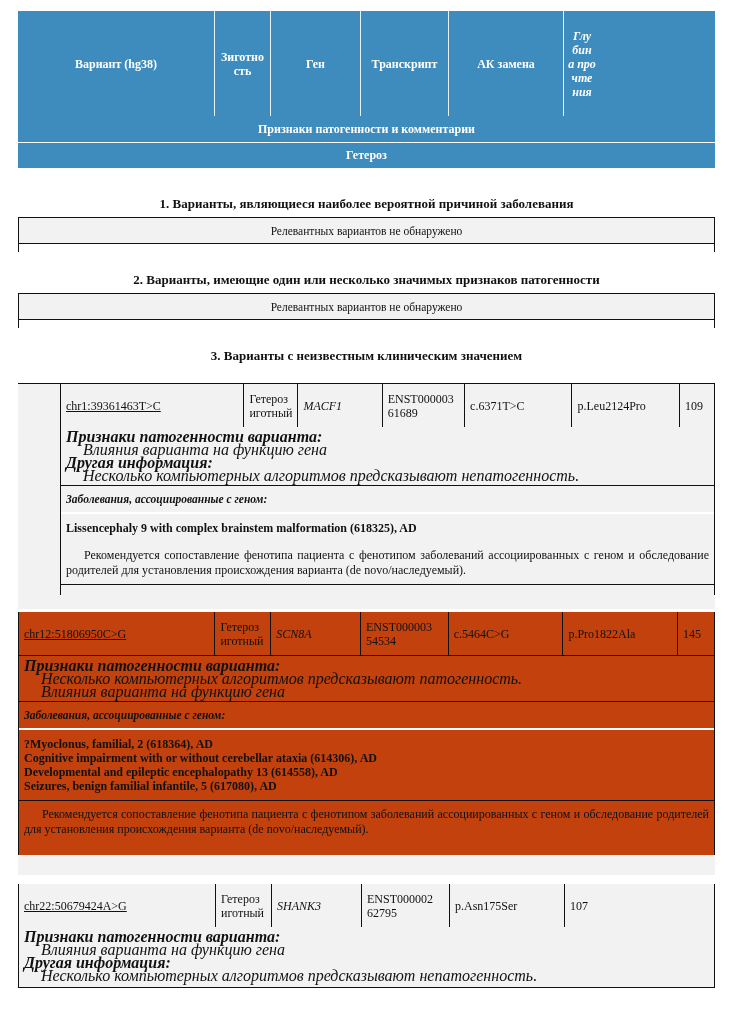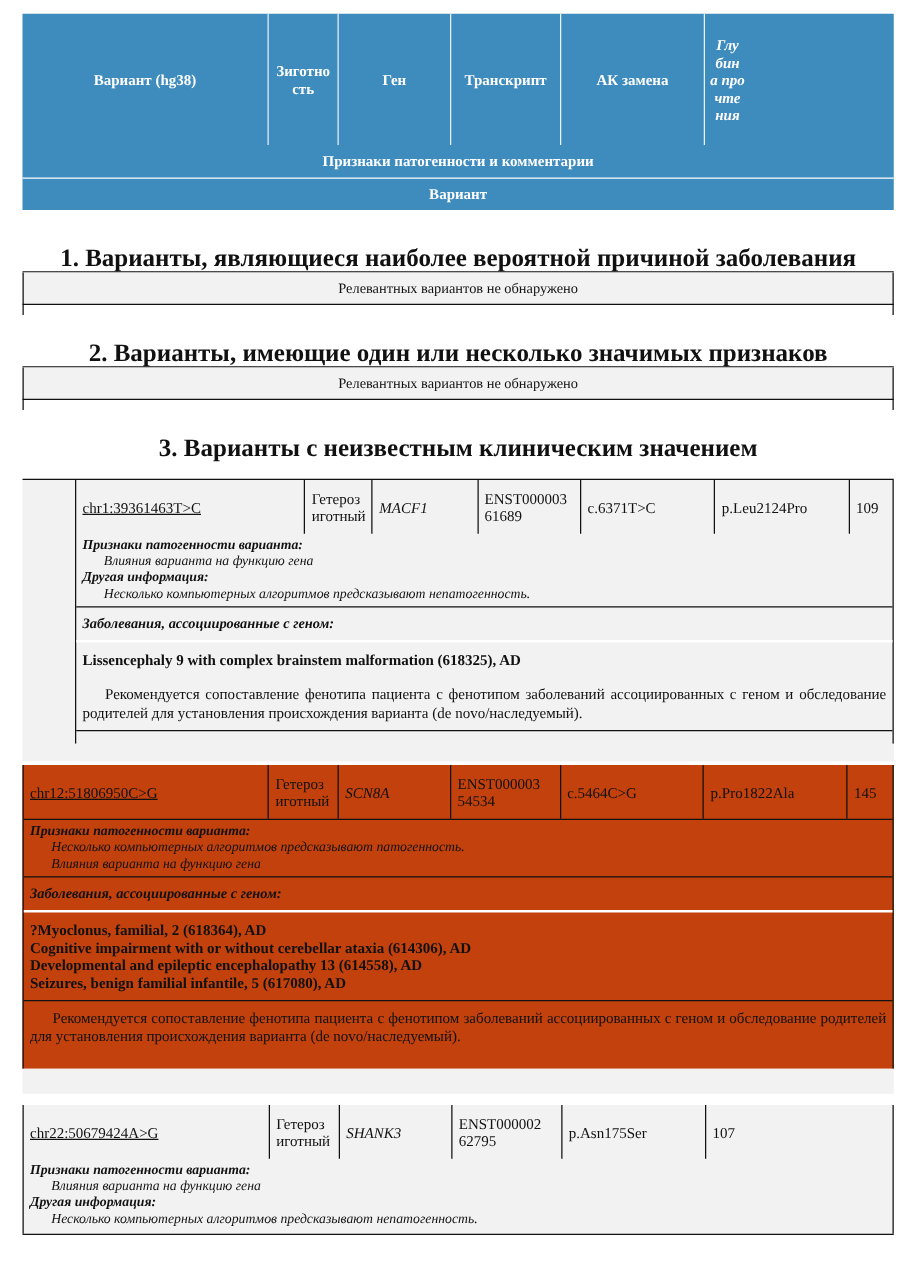--- a/index.html
+++ b/index.html
@@ -19,56 +19,56 @@
 
   
   .c1 { width: 197px; }
   .c2 { width: 56px; }
   .c3 { width: 90px; }
   .c4 { width: 88px; }
   .c5 { width: 115px; }
   .c6 { width: 115px; }
   .c7 { width: 36px; }
 
-  .sec-title { position: absolute; left: 18px; width: 697px; text-align: center; font-weight: bold; font-size: 20px; }
+  .sec-title { position: absolute; left: 18px; width: 697px; text-align: center; font-weight: bold; font-size: 13px; }
   .empty-box { position: absolute; left: 18px; width: 697px; height: 26px; background: #f2f2f2; border-bottom: 1px solid #111; box-sizing: border-box; display: flex; align-items: center; justify-content: center; font-size: 11.5px; }
   .empty-box::before, .empty-box::after { content: ""; position: absolute; top: 0; width: 1px; height: 34px; background: #111; }
   .empty-box::before { left: 0; }
   .empty-box::after { right: 0; }
   .top-line { position: absolute; left: 18px; width: 697px; height: 1px; background: #111; }
 
   
   .vblock { position: absolute; left: 18px; width: 697px; background: #f2f2f2; box-sizing: border-box; }
   .vrow { display: flex; height: 43px; border-bottom: 1px solid #111; }
   .vcell { box-sizing: border-box; padding: 4px 5px; font-size: 12px; line-height: 14px; display: flex; align-items: center; border-right: 1px solid #111; }
   .vcell:last-child { border-right: none; }
   .var-link { text-decoration: underline; color: #111; cursor: pointer; }
   .gene { font-style: italic; }
-  .info { padding: 3px 5px 3px 5px; font-size: 11px; line-height: 13px; }
+  .info { padding: 3px 5px 3px 5px; font-size: 16px; line-height: 13px; }
   .info .lbl { font-weight: bold; font-style: italic; }
   .info .itm { font-style: italic; padding-left: 17px; }
   .dis-hdr { padding: 7px 5px; font-weight: bold; font-style: italic; font-size: 11.5px; border-top: 1px solid #111; border-bottom: 2px solid #ffffff; }
   .dis-list { padding: 7px 5px; font-weight: bold; font-size: 12px; line-height: 14px; }
   .recom { padding: 6px 5px 6px 5px; font-size: 12px; line-height: 15px; text-align: justify; text-indent: 18px; }
   .bl { border-left: 1px solid #111; border-right: 1px solid #111; }
 </style>
 </head>
 <body>
 
 <div class="hdr">
   <div class="hdr-row">
     <div class="hdr-cell c1">Вариант (hg38)</div>
     <div class="hdr-cell c2">Зиготно сть</div>
     <div class="hdr-cell c3">Ген</div>
     <div class="hdr-cell c4">Транскрипт</div>
     <div class="hdr-cell c6">АК замена</div>
     <div class="hdr-cell c7" style="padding:0 4px;font-style:italic;">Глу бин а про чте ния</div>
   </div>
   <div class="hdr-sub">Признаки патогенности и комментарии</div>
-  <div class="hdr-syn">Вариант</div>
+  <div class="hdr-syn">Гетероз</div>
 </div>
 
 <div class="sec-title" style="top:196px;">1. Варианты, являющиеся наиболее вероятной причиной заболевания</div>
 <div class="top-line" style="top:217px;"></div>
 <div class="empty-box" style="top:218px;">Релевантных вариантов не обнаружено</div>
 
 <div class="sec-title" style="top:272px;">2. Варианты, имеющие один или несколько значимых признаков патогенности</div>
 <div class="top-line" style="top:293px;"></div>
 <div class="empty-box" style="top:294px;">Релевантных вариантов не обнаружено</div>
 

